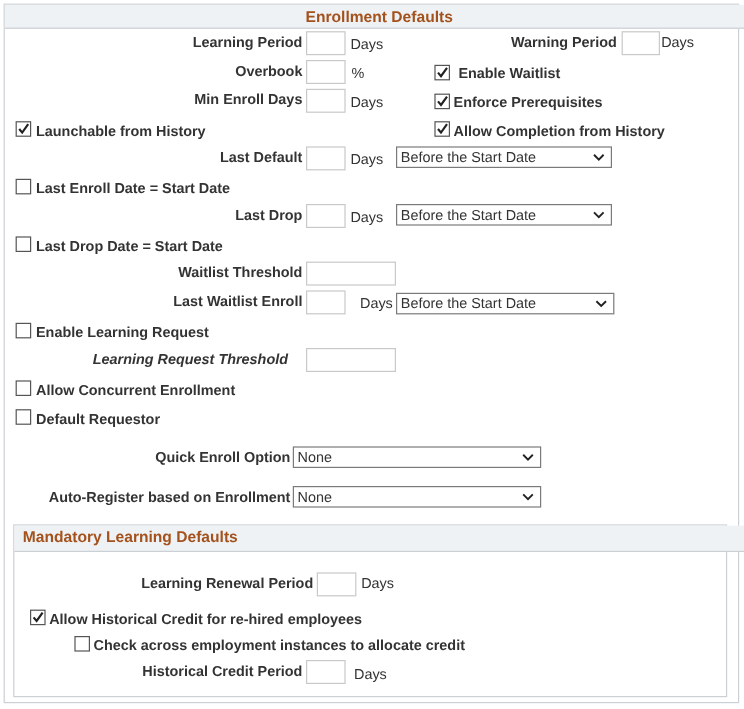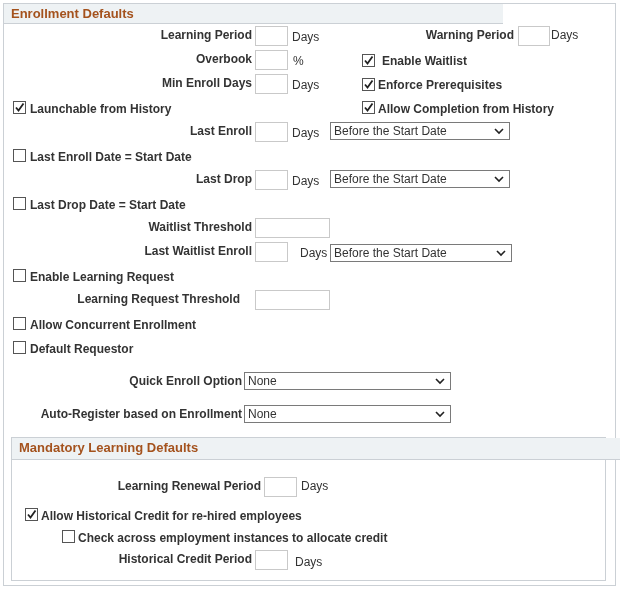--- a/index.html
+++ b/index.html
@@ -18,21 +18,21 @@
   .cb { position: absolute; width: 13px; height: 13px; border: 1px solid #555; background: #fff; box-sizing: border-box; }
   .cb svg { position: absolute; left: 0; top: 0; }
   .cblbl { position: absolute; font-weight: bold; white-space: nowrap; line-height: 16px; color: #333; }
   .inner { position: absolute; left: 11px; top: 437px; width: 595px; height: 144px;
            border: 1px solid #cbd0d5; box-sizing: border-box; }
 </style>
 </head>
 <body>
 
 <div class="outer"></div>
-<div class="hdr" style="left:4px;top:4px;width:499px;height:20px;">Enrollment Defaults</div>
+<div class="hdr" style="left:4px;top:4px;width:617px;height:20px;text-align:center;">Enrollment Defaults</div>
 
 <div class="lbl" style="right:368px;top:27px;">Learning Period</div>
 <div class="inp" style="left:255px;top:26px;width:33px;"></div>
 <div class="txt" style="left:292px;top:29px;">Days</div>
 
 <div class="lbl" style="right:106px;top:27px;">Warning Period</div>
 <div class="inp" style="left:518px;top:26px;width:32px;"></div>
 <div class="txt" style="left:551px;top:27px;">Days</div>
 
 <div class="lbl" style="right:368px;top:51px;">Overbook</div>
@@ -64,21 +64,21 @@
 </div>
 <div class="cblbl" style="left:30px;top:101px;">Launchable from History</div>
 
 <div class="cb" style="left:362px;top:101px;">
   <svg width="11" height="11" viewBox="0 0 11 11">
       <path d="M2 5.5 L4.5 8.5 L9.5 1.5" stroke="#222" stroke-width="1.8" fill="none"></path>
     </svg>
 </div>
 <div class="cblbl" style="left:378px;top:101px;">Allow Completion from History</div>
 
-<div class="lbl" style="right:368px;top:123px;">Last Enroll</div>
+<div class="lbl" style="right:368px;top:123px;">Last Default</div>
 <div class="inp" style="left:255px;top:122px;width:33px;"></div>
 <div class="txt" style="left:292px;top:125px;">Days</div>
 <div class="sel" style="left:330px;top:122px;width:180px;">
   <span>Before the Start Date</span>
   <svg class="chev" viewBox="0 0 10 16">
       <path d="M1 6 L5 10 L9 6" stroke="#222" stroke-width="1.6" fill="none"></path>
     </svg>
 </div>
 
 <div class="cb" style="left:13px;top:149px;"></div>
@@ -106,21 +106,21 @@
 <div class="sel" style="left:330px;top:244px;width:182px;">
   <span>Before the Start Date</span>
   <svg class="chev" viewBox="0 0 10 16">
       <path d="M1 6 L5 10 L9 6" stroke="#222" stroke-width="1.6" fill="none"></path>
     </svg>
 </div>
 
 <div class="cb" style="left:13px;top:269px;"></div>
 <div class="cblbl" style="left:30px;top:269px;">Enable Learning Request</div>
 
-<div class="lbl" style="right:380px;top:291px;">Learning Request Threshold</div>
+<div class="lbl" style="right:380px;top:291px;font-style:italic;">Learning Request Threshold</div>
 <div class="inp" style="left:255px;top:290px;width:75px;"></div>
 
 <div class="cb" style="left:13px;top:317px;"></div>
 <div class="cblbl" style="left:30px;top:317px;">Allow Concurrent Enrollment</div>
 
 <div class="cb" style="left:13px;top:341px;"></div>
 <div class="cblbl" style="left:30px;top:341px;">Default Requestor</div>
 
 <div class="lbl" style="right:378px;top:373px;">Quick Enroll Option</div>
 <div class="sel" style="left:244px;top:372px;width:207px;">

